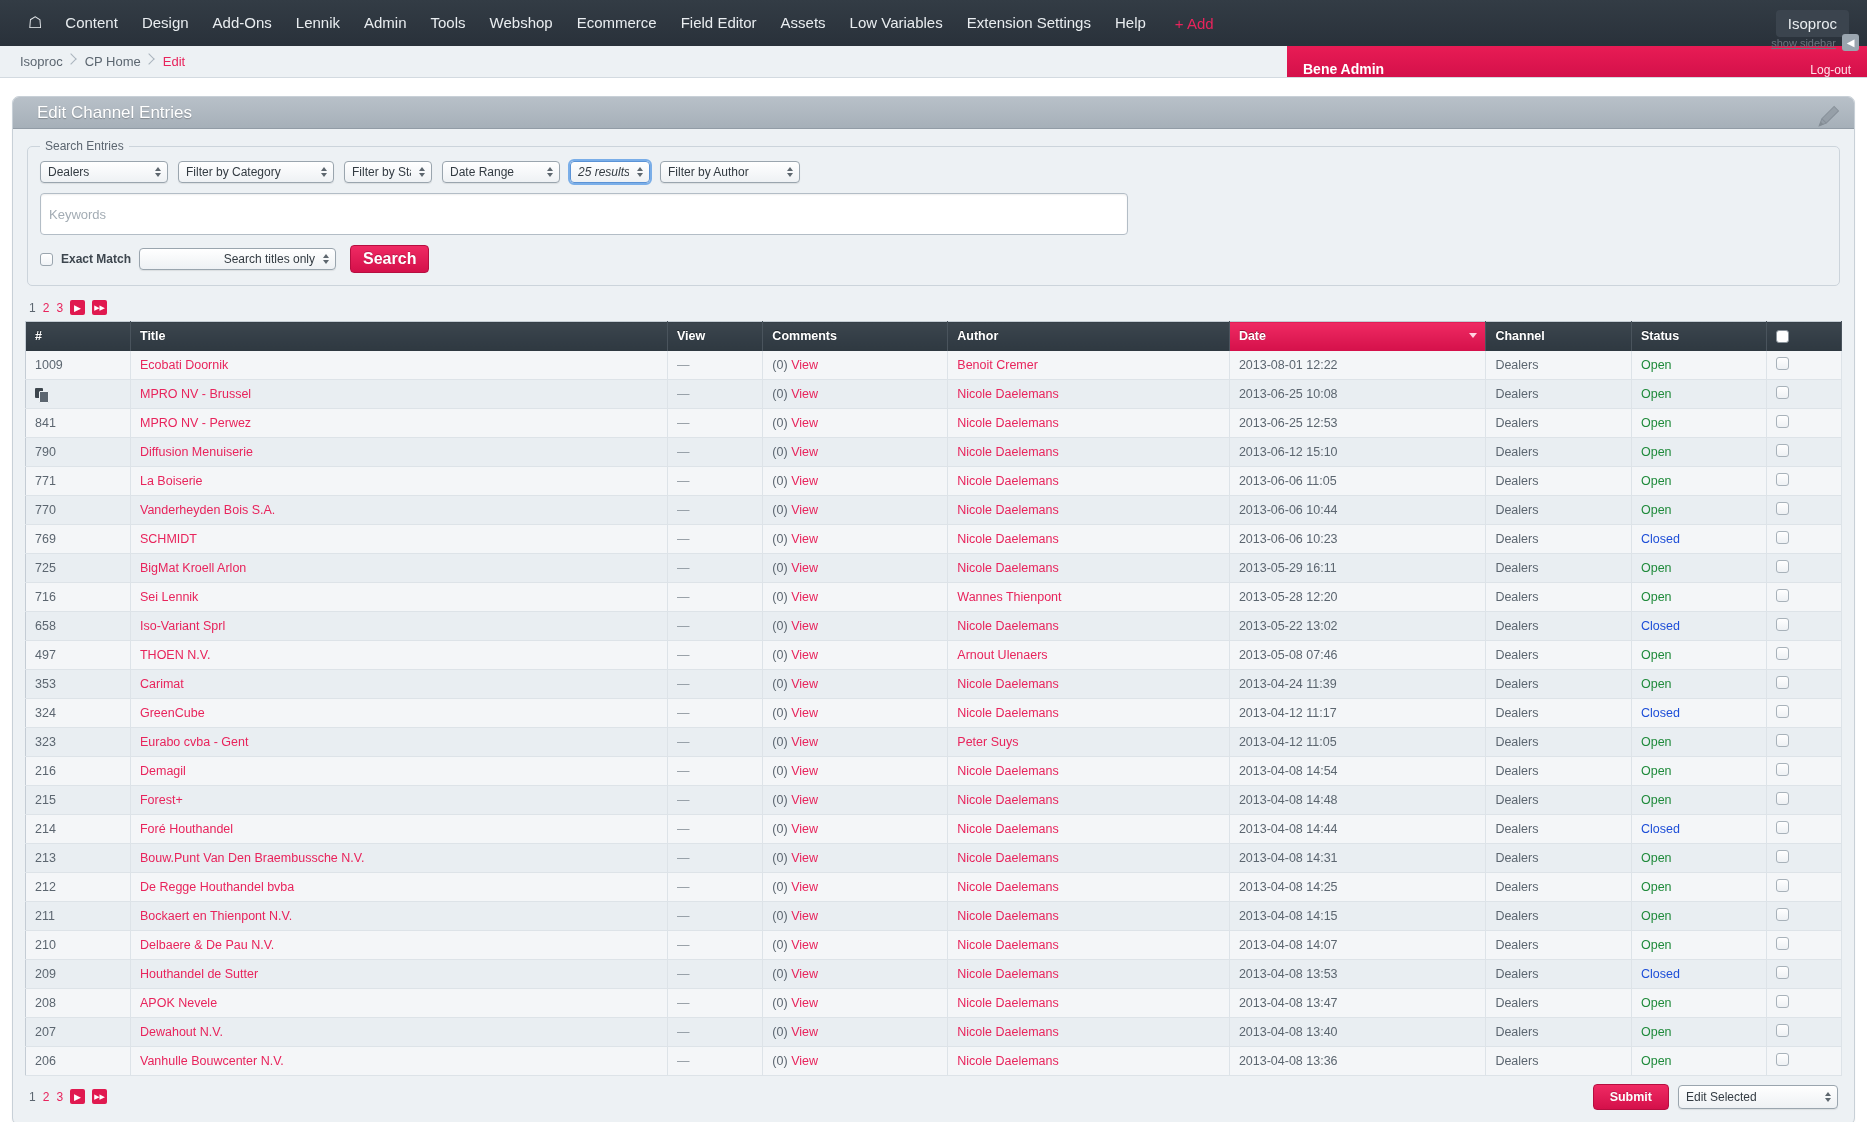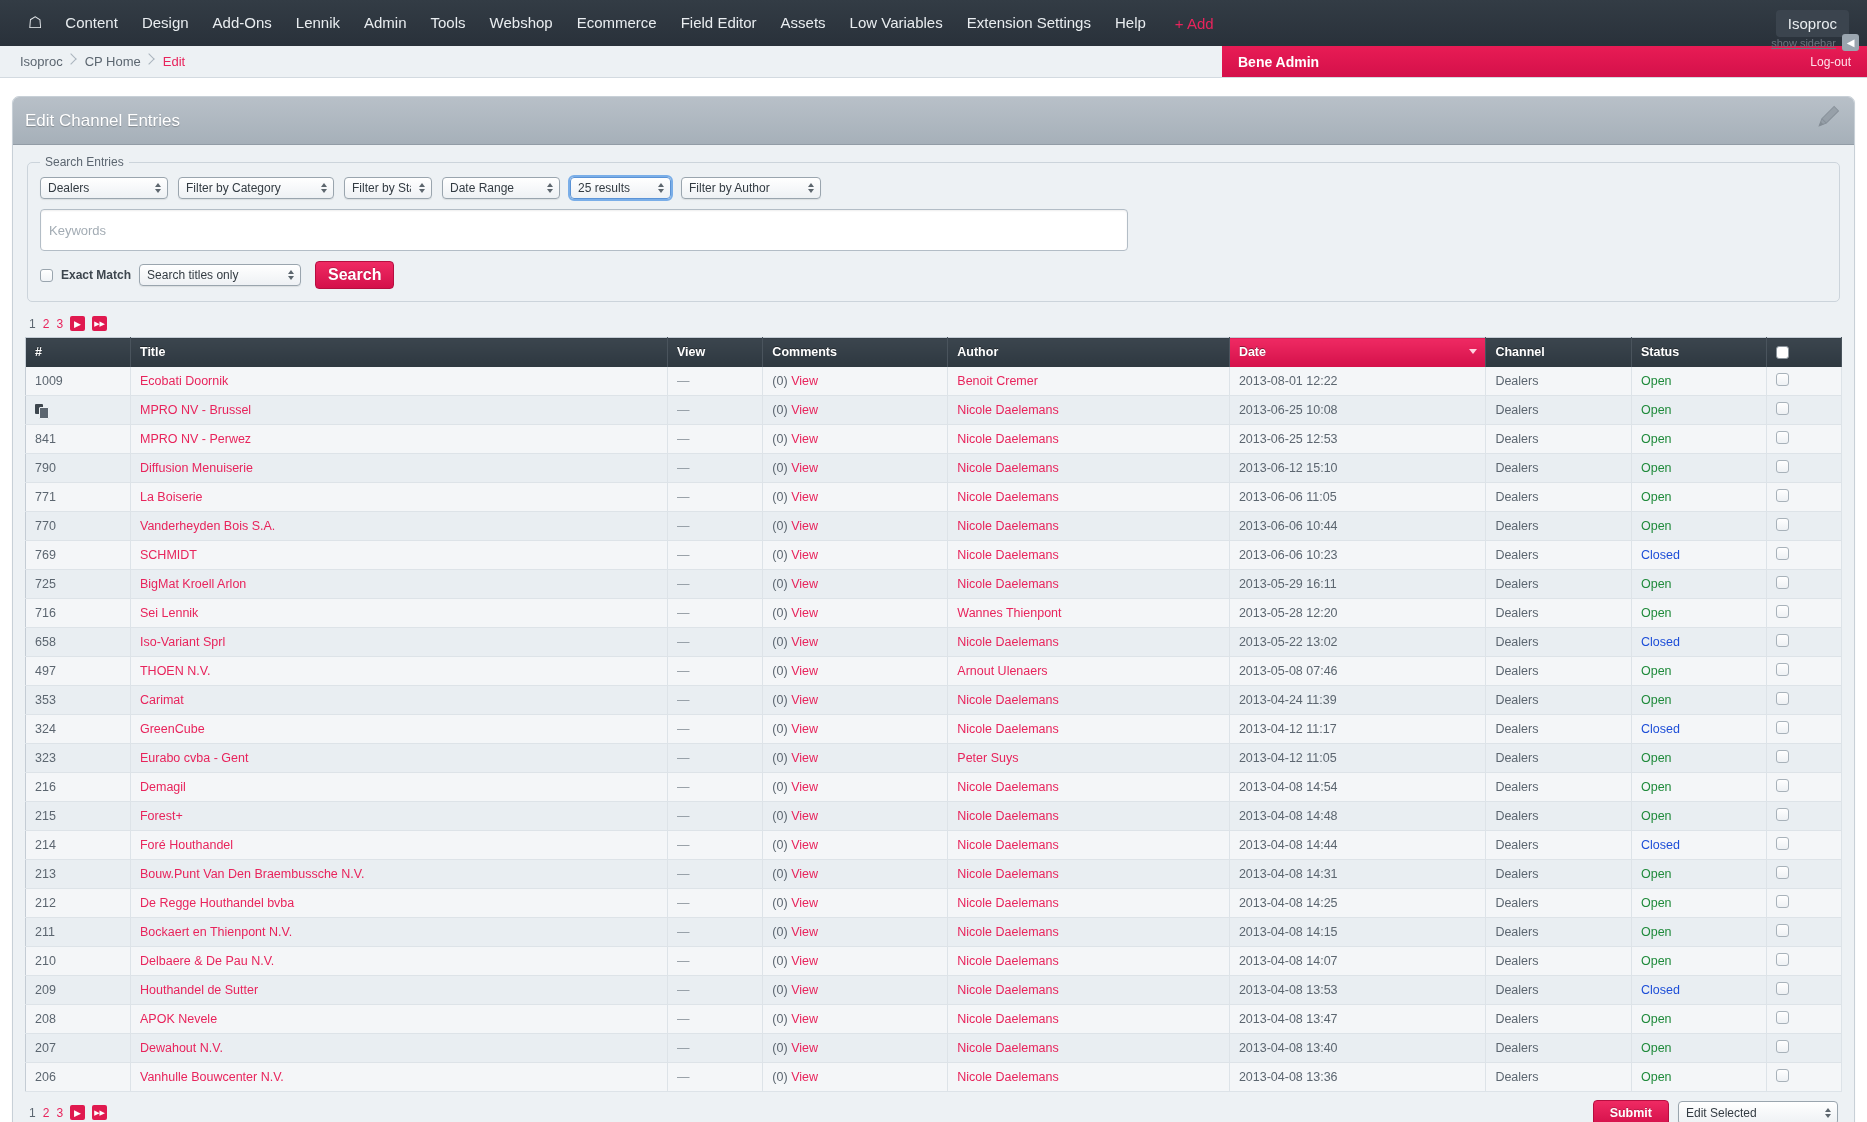--- a/index.html
+++ b/index.html
@@ -84,25 +84,25 @@
     position: absolute;
     right: 4px; top: 9px;
     width: 7px; height: 7px;
     border-right: 1px solid #aab4bd;
     border-top: 1px solid #aab4bd;
     transform: rotate(45deg);
   }
   .crumb.last { color: #e8245c; }
   .crumb.last::after { display: none; }
   .adminbar {
-    width: 645px;
+    width: 580px;
     background: #e0194f;
     background: linear-gradient(to bottom, #e81c55 0%, #d4104a 100%);
     display: flex;
-    align-items: center;
+    align-items: flex-end;
     padding: 0 16px;
     color: #fff;
   }
   .admin-name { font-size: 14px; font-weight: bold; }
   .admin-logout {
     margin-left: auto;
     font-size: 12px;
     color: #ffe2ea;
     cursor: pointer;
   }
@@ -143,25 +143,25 @@
 
   .panel {
     border: 1px solid #c8d0d7;
     border-radius: 7px;
     background: #edf1f4;
     overflow: hidden;
     box-shadow: 0 1px 2px rgba(0,0,0,.06);
   }
 
   .panel-head {
-    height: 48px;
+    height: 32px;
     background: linear-gradient(to bottom, #b8c0c8 0%, #a6b0b9 100%);
     display: flex;
     align-items: center;
-    padding: 0 12px;
+    padding: 0 24px;
     position: relative;
     border-bottom: 1px solid #929ca6;
   }
   .panel-title {
     color: #ffffff;
     font-size: 17px;
     text-shadow: 0 1px 1px rgba(0,0,0,.25);
     font-weight: normal;
   }
   .pencil-icon {
@@ -492,33 +492,33 @@
 
     <div class="searchwrap">
       <fieldset class="fset">
         <legend>Search Entries</legend>
 
         <div class="filter-row" id="filterrow">
             <span class="selbox"><select class="sel" style="width: 128px;"><option>Dealers</option></select></span>
             <span class="selbox"><select class="sel" style="width: 156px;"><option>Filter by Category</option></select></span>
             <span class="selbox"><select class="sel" style="width: 88px;"><option>Filter by Status</option></select></span>
             <span class="selbox"><select class="sel" style="width: 118px;"><option>Date Range</option></select></span>
-            <span class="selbox focused"><select class="sel" style="width: 101px;"><option>25 results</option></select></span>
+            <span class="selbox focused"><select class="sel" style="width: 80px; font-style: italic;"><option>25 results</option></select></span>
             <span class="selbox"><select class="sel" style="width: 140px;"><option>Filter by Author</option></select></span>
           </div>
 
         <div class="kw-row">
           <input class="kw-input" type="text" placeholder="Keywords" style="">
         </div>
 
         <div class="exact-row">
           <span class="cbx"></span>
           <span class="exact-lbl">Exact Match</span>
           <span class="selbox">
-            <select class="sel" style="width:162px;">
+            <select class="sel" style="width:197px;text-align:right;">
               <option>Search titles only</option>
             </select>
           </span>
           <button class="btn-search">Search</button>
         </div>
       </fieldset>
     </div>
 
     <div class="pager" id="pager-top">
         <span class="pg cur">1</span>

